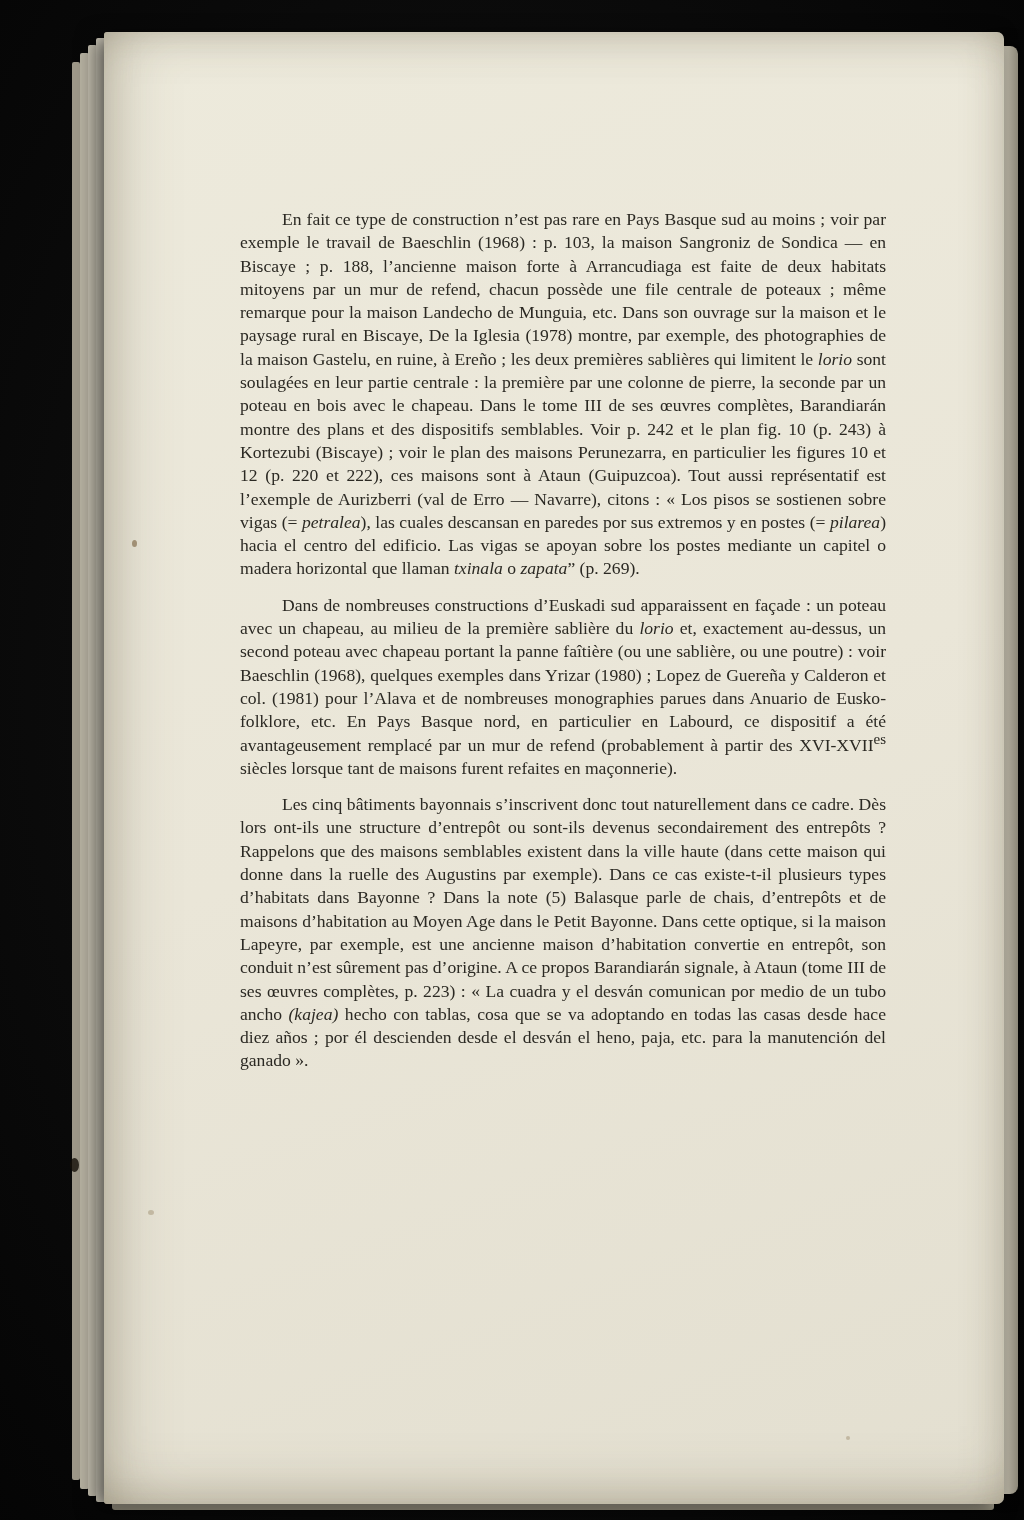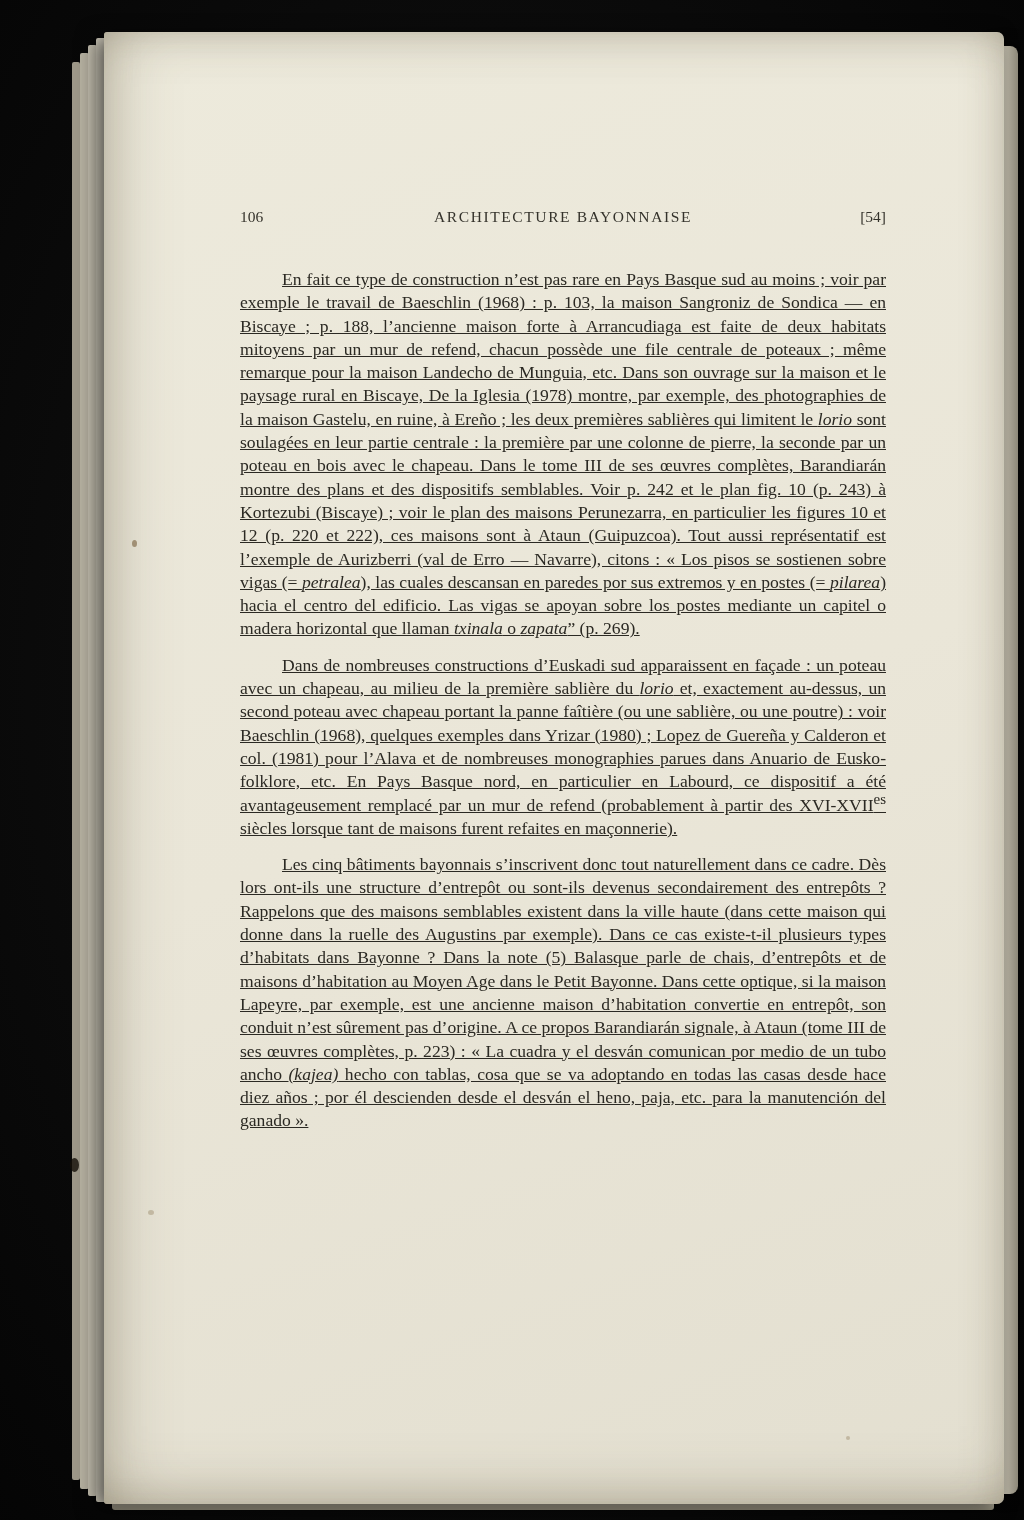--- a/index.html
+++ b/index.html
@@ -51,21 +51,20 @@
     display:grid; grid-template-columns:1fr auto 1fr; align-items:baseline;
     font-size:15.5px; color:#34322b; margin-bottom:42px;
   }
   .running-head .pn    { text-align:left; }
   .running-head .title { letter-spacing:1.6px; text-align:center; }
   .running-head .folio { text-align:right; }
   .text-block {
     font-size:17.6px; line-height:23.3px; color:#2b2923;
     text-align:justify;
     text-rendering:optimizeLegibility;
-    text-decoration:underline;
   }
   .para { text-indent:42px; }
   .para + .para { margin-top:13px; }
   .para em { font-style:italic; }
   .para sup { font-size:15px; line-height:0; vertical-align:super; }
   .speck {
     position:absolute; border-radius:50%;
     background:rgba(110,82,45,.55);
   }
   .speck.faint { background:rgba(120,95,55,.3); }
@@ -90,25 +89,20 @@
   <div class="edge-spot"></div>
 
   <div class="page">
 
     <div class="speck" style="left:28px; top:508px; width:5px; height:7px;"></div>
     <div class="speck faint" style="left:44px; top:1178px; width:6px; height:5px;"></div>
     <div class="speck faint" style="left:742px; top:1404px; width:4px; height:4px;"></div>
 
     <div class="content">
 
-      <div class="running-head">
-        <span class="pn">106</span>
-        <span class="title">ARCHITECTURE BAYONNAISE</span>
-        <span class="folio">[54]</span>
-      </div>
 
       <div class="text-block">
           <p class="para"><span>En fait ce type de construction n’est pas rare en Pays Basque sud au moins ; voir par exemple le travail de Baeschlin (1968) : p. 103, la maison Sangroniz de Sondica — en Biscaye ; p. 188, l’ancienne maison forte à Arrancudiaga est faite de deux habitats mitoyens par un mur de refend, chacun possède une file centrale de poteaux ; même remarque pour la maison Landecho de Munguia, etc. Dans son ouvrage sur la maison et le paysage rural en Biscaye, De la Iglesia (1978) montre, par exemple, des photographies de la maison Gastelu, en ruine, à Ereño ; les deux premières sablières qui limitent le </span><em>lorio</em><span> sont soulagées en leur partie centrale : la première par une colonne de pierre, la seconde par un poteau en bois avec le chapeau. Dans le tome III de ses œuvres complètes, Barandiarán montre des plans et des dispositifs semblables. Voir p. 242 et le plan fig. 10 (p. 243) à Kortezubi (Biscaye) ; voir le plan des maisons Perunezarra, en particulier les figures 10 et 12 (p. 220 et 222), ces maisons sont à Ataun (Guipuzcoa). Tout aussi représentatif est l’exemple de Aurizberri (val de Erro — Navarre), citons : « Los pisos se sostienen sobre vigas (= </span><em>petralea</em><span>), las cuales descansan en paredes por sus extremos y en postes (= </span><em>pilarea</em><span>) hacia el centro del edificio. Las vigas se apoyan sobre los postes mediante un capitel o madera horizontal que llaman </span><em>txinala</em><span> o </span><em>zapata</em><span>” (p. 269).</span></p>
           <p class="para"><span>Dans de nombreuses constructions d’Euskadi sud apparaissent en façade : un poteau avec un chapeau, au milieu de la première sablière du </span><em>lorio</em><span> et, exactement au-dessus, un second poteau avec chapeau portant la panne faîtière (ou une sablière, ou une poutre) : voir Baeschlin (1968), quelques exemples dans Yrizar (1980) ; Lopez de Guereña y Calderon et col. (1981) pour l’Alava et de nombreuses monographies parues dans Anuario de Eusko-folklore, etc. En Pays Basque nord, en particulier en Labourd, ce dispositif a été avantageusement remplacé par un mur de refend (probablement à partir des XVI-XVII</span><sup>es</sup><span> siècles lorsque tant de maisons furent refaites en maçonnerie).</span></p>
           <p class="para"><span>Les cinq bâtiments bayonnais s’inscrivent donc tout naturellement dans ce cadre. Dès lors ont-ils une structure d’entrepôt ou sont-ils devenus secondairement des entrepôts ? Rappelons que des maisons semblables existent dans la ville haute (dans cette maison qui donne dans la ruelle des Augustins par exemple). Dans ce cas existe-t-il plusieurs types d’habitats dans Bayonne ? Dans la note (5) Balasque parle de chais, d’entrepôts et de maisons d’habitation au Moyen Age dans le Petit Bayonne. Dans cette optique, si la maison Lapeyre, par exemple, est une ancienne maison d’habitation convertie en entrepôt, son conduit n’est sûrement pas d’origine. A ce propos Barandiarán signale, à Ataun (tome III de ses œuvres complètes, p. 223) : « La cuadra y el desván comunican por medio de un tubo ancho </span><em>(kajea)</em><span> hecho con tablas, cosa que se va adoptando en todas las casas desde hace diez años ; por él descienden desde el desván el heno, paja, etc. para la manutención del ganado ».</span></p>
         </div>
 
     </div>
   </div>
 </div>

